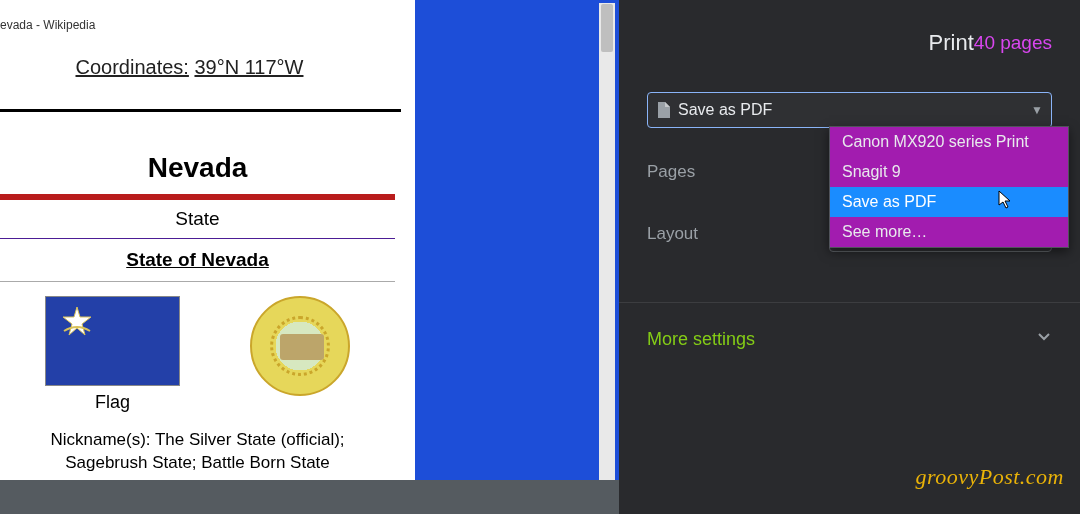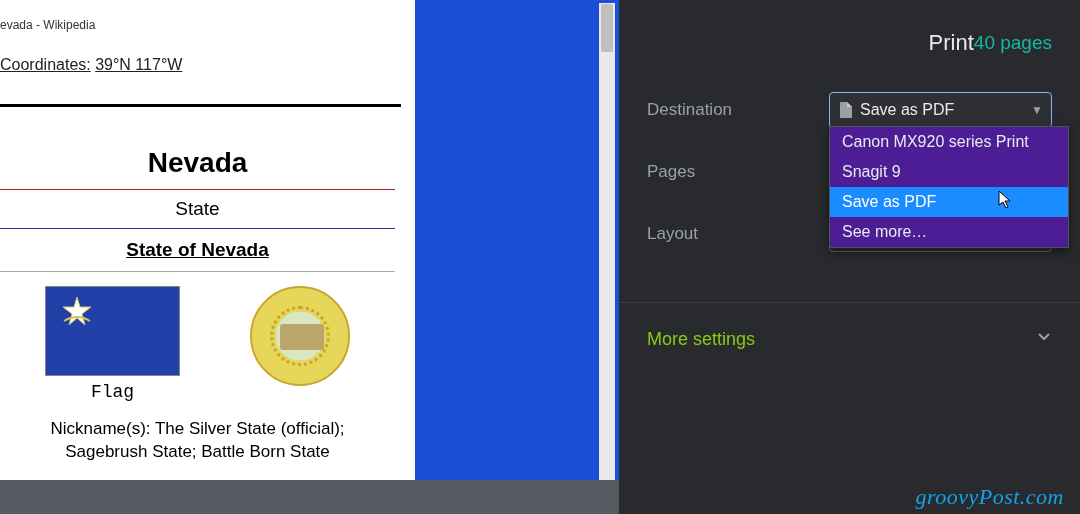--- a/index.html
+++ b/index.html
@@ -22,40 +22,40 @@
     height: 520px;
     background: #fff;
     padding: 0;
   }
   .page-header {
     font-size: 12px;
     color: #333;
     padding: 18px 12px 6px 0;
   }
   .coords {
-    text-align: left;
-    font-size: 16px;
+    text-align: center;
+    font-size: 20px;
     color: #222;
     padding-right: 36px;
     padding-top: 18px;
   }
   .coords-label { text-decoration: underline; }
   .coords-value { text-decoration: underline; }
   .thick-rule {
     border-top: 3px solid #000;
     margin: 30px 14px 0 0;
   }
   .infobox {
     margin: 30px 20px 0 0;
     text-align: center;
   }
   .infobox h1 {
     font-size: 28px;
     font-weight: bold;
-    border-bottom: 1px solid #b91c1c;
+    border-bottom: 6px solid #b91c1c;
     padding: 10px 0 10px 0;
     margin: 0 0 0 0;
   }
   .infobox .subtitle {
     font-size: 19px;
     padding: 8px 0;
     border-bottom: 1px solid #4c1d95;
   }
   .infobox .statename {
     font-size: 19px;
@@ -63,21 +63,21 @@
     padding: 10px 0;
     border-bottom: 1px solid #aaa;
     text-decoration: underline;
   }
   .symbols-row {
     display: flex;
     justify-content: space-around;
     align-items: flex-start;
     padding: 14px 10px 4px 10px;
   }
-  .flag-box { text-align: center; font-family: Liberation Mono, monospace; }
+  .flag-box { text-align: center; }
   .flag {
     width: 135px;
     height: 90px;
     background: #2340a8;
     border: 1px solid #888;
     position: relative;
   }
   .flag .canton {
     position: absolute;
     left: 14px;
@@ -154,21 +154,21 @@
     color: #e8eaed;
     font-size: 17px;
   }
   .sb-head {
     display: flex;
     justify-content: flex-end;
     align-items: center;
     padding: 30px 28px 26px 28px;
     font-size: 22px;
   }
-  .sb-head .pagecount { color: #14b8a6; font-size: 19px; }
+  .sb-head .pagecount { color: #d946ef; font-size: 19px; }
   .row {
     display: flex;
     align-items: center;
     padding: 0 28px;
     height: 56px;
     position: relative;
   }
   .row .label {
     width: 182px;
     color: #9aa0a6;
@@ -189,21 +189,21 @@
     font-size: 16px;
   }
   .select.open { border-color: #8ab4f8; }
   .select .icon { margin-right: 8px; display: flex; }
   .select .caret { position: absolute; right: 8px; top: 50%; transform: translateY(-50%); color: #9aa0a6; font-size: 12px; }
   .dropdown {
     position: absolute;
     left: 210px;
     top: 126px;
     width: 240px;
-    background: #4c1d95;
+    background: #a21caf;
     border: 1px solid #50535a;
     box-shadow: 0 4px 10px rgba(0,0,0,.5);
     z-index: 20;
     font-size: 16px;
   }
   .dropdown .opt {
     padding: 6px 12px;
     color: #e8eaed;
     white-space: nowrap;
     overflow: hidden;
@@ -231,22 +231,22 @@
     padding: 26px 28px;
     color: #84cc16;
     cursor: pointer;
     font-size: 18px;
   }
   .more-settings .chev { color: #9aa0a6; }
 
   .watermark {
     position: absolute;
     right: 16px;
-    bottom: 4px;
-    color: #0ea5e9;
+    bottom: 24px;
+    color: #eab308;
     font-style: italic;
     font-family: Georgia, 'Times New Roman', serif;
     font-size: 22px;
     letter-spacing: .5px;
     margin-left: 28px;
   }
   .watermark .cap { font-style: italic; }
 </style>
 </head>
 <body>
@@ -294,21 +294,20 @@
   </div>
 </div>
 
 <div class="sidebar">
   <div class="sb-head">
     <span>Print</span>
     <span class="pagecount">40 pages</span>
   </div>
 
   <div class="row">
-    <div class="label">Destination</div>
     <div class="select open">
       <span class="icon">
         <svg width="14" height="16" viewBox="0 0 14 16">
             <path d="M2 0h7l5 5v11H2z" fill="#9aa0a6"></path>
             <path d="M9 0v5h5" fill="#c7c9cc"></path>
           </svg>
       </span>
       <span>Save as PDF</span>
       <span class="caret">▼</span>
     </div>

